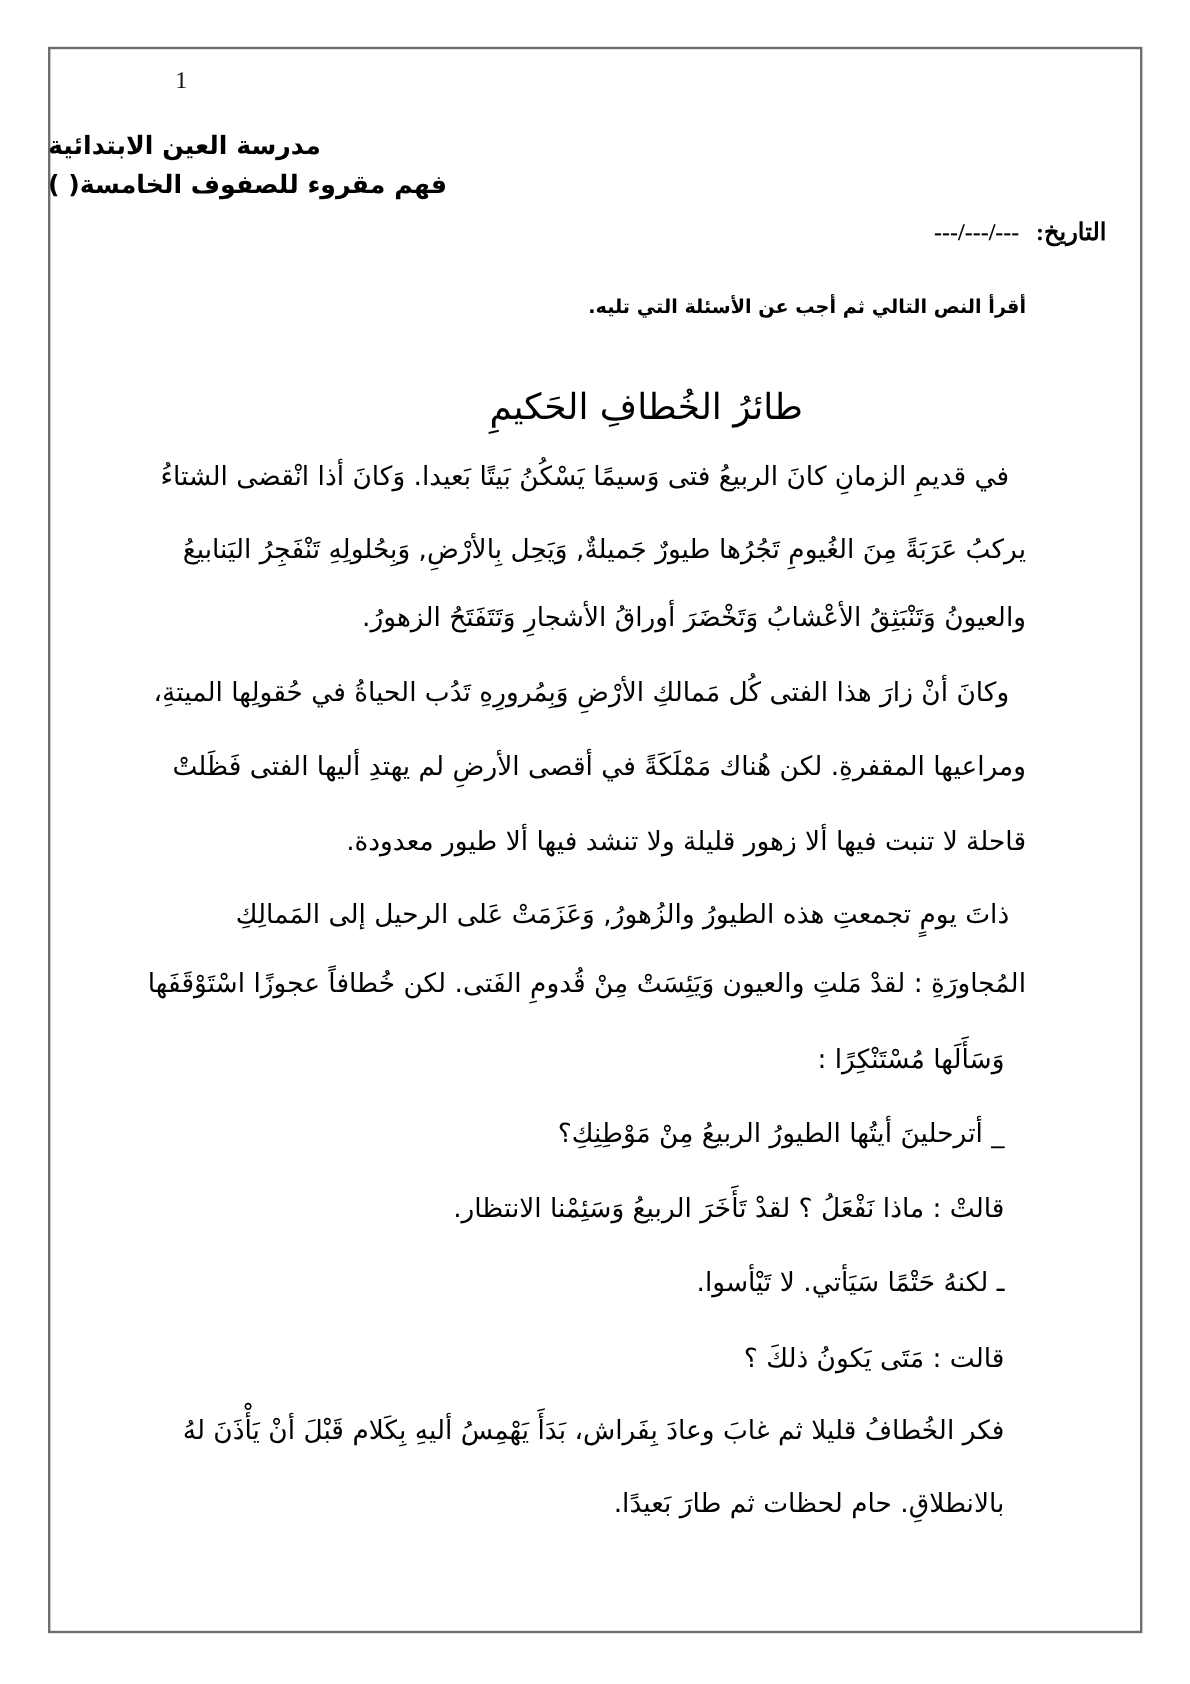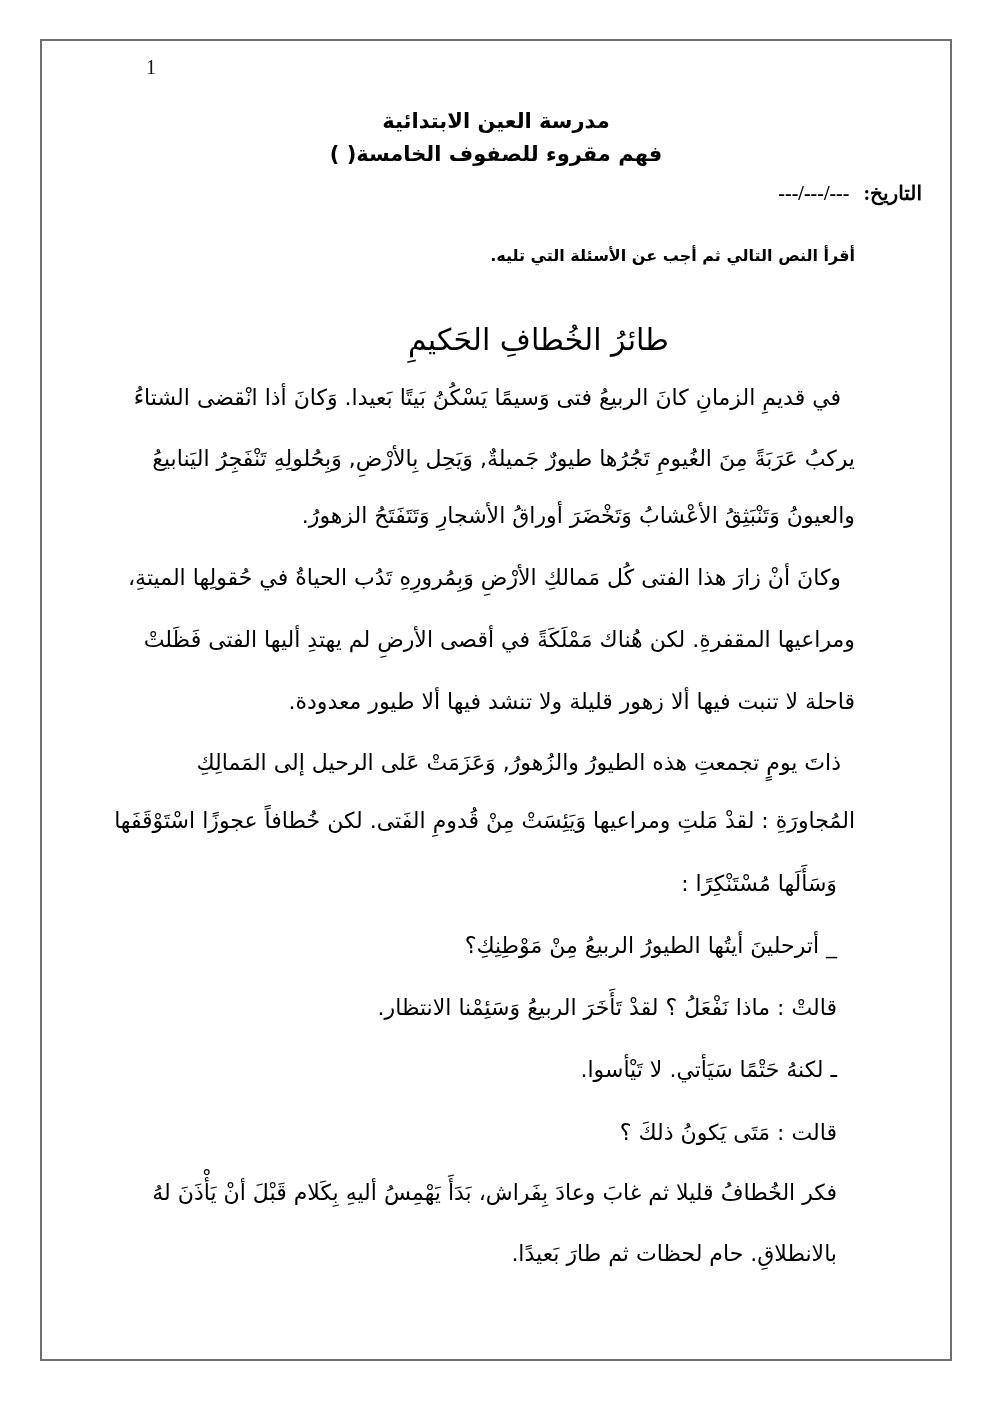--- a/index.html
+++ b/index.html
@@ -26,21 +26,21 @@
   }
   .rtl { direction: rtl; unicode-bidi: plaintext; }
   .page-number {
     left: 146px; top: 56px;
     font-family: "Liberation Serif", serif;
     font-size: 20px;
     color: #111111;
   }
   .center-line {
     left: 40px; width: 912px;
-    text-align: center;
+    text-align: left;
     font-weight: bold;
     font-size: 21px;
     direction: rtl;
   }
   .school-line { top: 109px; }
   .subtitle-line { top: 142px; }
   .name-date-line {
     top: 181px; right: 70px;
     width: 805px;
     display: flex;
@@ -90,20 +90,20 @@
 
 <div class="abs rtl story-title-line">طائرُ الخُطافِ الحَكيمِ</div>
 
 <div class="abs rtl story-line indent" style="top:381px">في قديمِ الزمانِ كانَ الربيعُ فتى وَسيمًا يَسْكُنُ بَيتًا بَعيدا. وَكانَ أذا انْقضى الشتاءُ</div>
 <div class="abs rtl story-line" style="top:442px">يركبُ عَرَبَةً مِنَ الغُيومِ تَجُرُها طيورٌ جَميلةٌ, وَيَحِل بِالأرْضِ, وَبِحُلولِهِ تَنْفَجِرُ اليَنابيعُ</div>
 <div class="abs rtl story-line" style="top:499px">والعيونُ وَتَنْبَثِقُ الأعْشابُ وَتَخْضَرَ أوراقُ الأشجارِ وَتَتَفَتَحُ الزهورُ.</div>
 <div class="abs rtl story-line indent" style="top:561px">وكانَ أنْ زارَ هذا الفتى كُل مَمالكِ الأرْضِ وَبِمُرورِهِ تَدُب الحياةُ في حُقولِها الميتةِ،</div>
 <div class="abs rtl story-line" style="top:623px">ومراعيها المقفرةِ. لكن هُناك مَمْلَكَةً في أقصى الأرضِ لم يهتدِ أليها الفتى فَظَلتْ</div>
 <div class="abs rtl story-line" style="top:685px">قاحلة لا تنبت فيها ألا زهور قليلة ولا تنشد فيها ألا طيور معدودة.</div>
 <div class="abs rtl story-line indent" style="top:746px">ذاتَ يومٍ تجمعتِ هذه الطيورُ والزُهورُ, وَعَزَمَتْ عَلى الرحيل إلى المَمالِكِ</div>
-<div class="abs rtl story-line" style="top:804px">المُجاورَةِ : لقدْ مَلتِ ومراعيها وَيَئِسَتْ مِنْ قُدومِ الفَتى. لكن خُطافاً عجوزًا اسْتَوْقَفَها</div>
+<div class="abs rtl story-line" style="top:804px">المُجاورَةِ : لقدْ مَلتِ والعيون وَيَئِسَتْ مِنْ قُدومِ الفَتى. لكن خُطافاً عجوزًا اسْتَوْقَفَها</div>
 <div class="abs rtl story-line dlg" style="top:867px">وَسَأَلَها مُسْتَنْكِرًا :</div>
 <div class="abs rtl story-line dlg" style="top:929px">_ أترحلينَ أيتُها الطيورُ الربيعُ مِنْ مَوْطِنِكِ؟</div>
 <div class="abs rtl story-line dlg" style="top:991px">قالتْ : ماذا نَفْعَلُ ؟ لقدْ تَأَخَرَ الربيعُ وَسَئِمْنا الانتظار.</div>
 <div class="abs rtl story-line dlg" style="top:1053px">ـ لكنهُ حَتْمًا سَيَأتي. لا تَيْأسوا.</div>
 <div class="abs rtl story-line dlg" style="top:1116px">قالت : مَتَى يَكونُ ذلكَ ؟</div>
 <div class="abs rtl story-line dlg" style="top:1176px">فكر الخُطافُ قليلا ثم غابَ وعادَ بِفَراش، بَدَأَ يَهْمِسُ أليهِ بِكَلام قَبْلَ أنْ يَأْذَنَ لهُ</div>
 <div class="abs rtl story-line dlg" style="top:1237px">بالانطلاقِ. حام لحظات ثم طارَ بَعيدًا.</div>
 
 </body></html>

